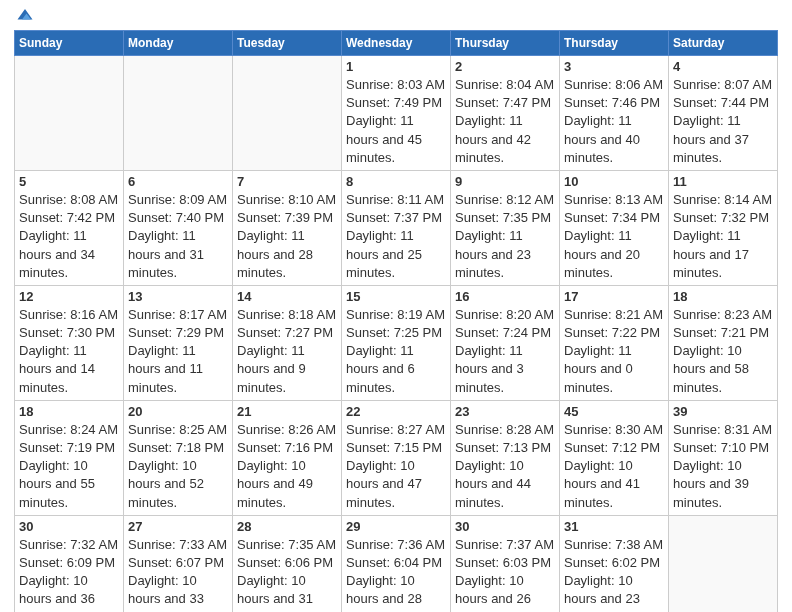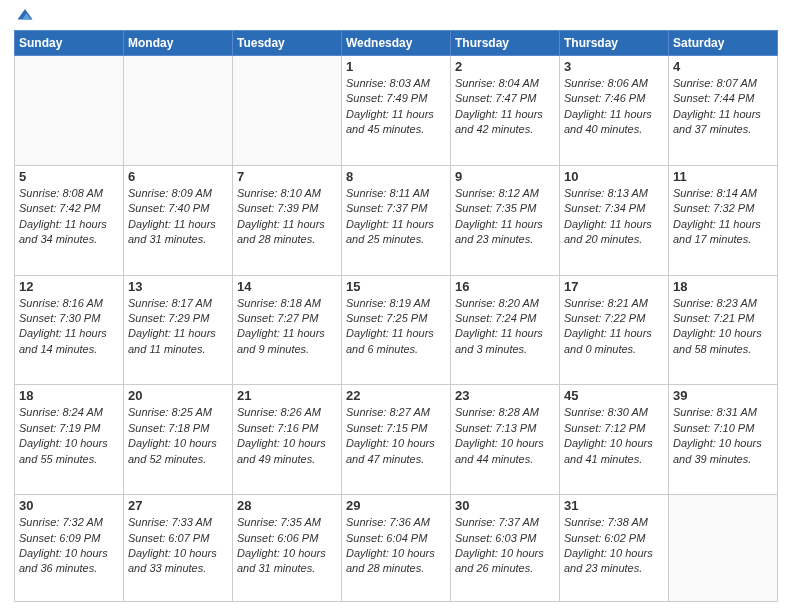--- a/index.html
+++ b/index.html
@@ -86,24 +86,23 @@
       height: 80px;
     }
     .day-num {
       font-size: 13px;
       font-weight: bold;
       display: block;
       margin-bottom: 2px;
       color: #333;
     }
     .day-info {
-      font-size: 11px;
+      font-size: 13px;
       color: #333;
       line-height: 1.4;
-      font-style: italic;
     }
   </style>
 </head>
 <body>
 
 <div class="page">
   <div class="header">
     <div class="logo">
       <div>
         <div style="display:flex;align-items:center;">

